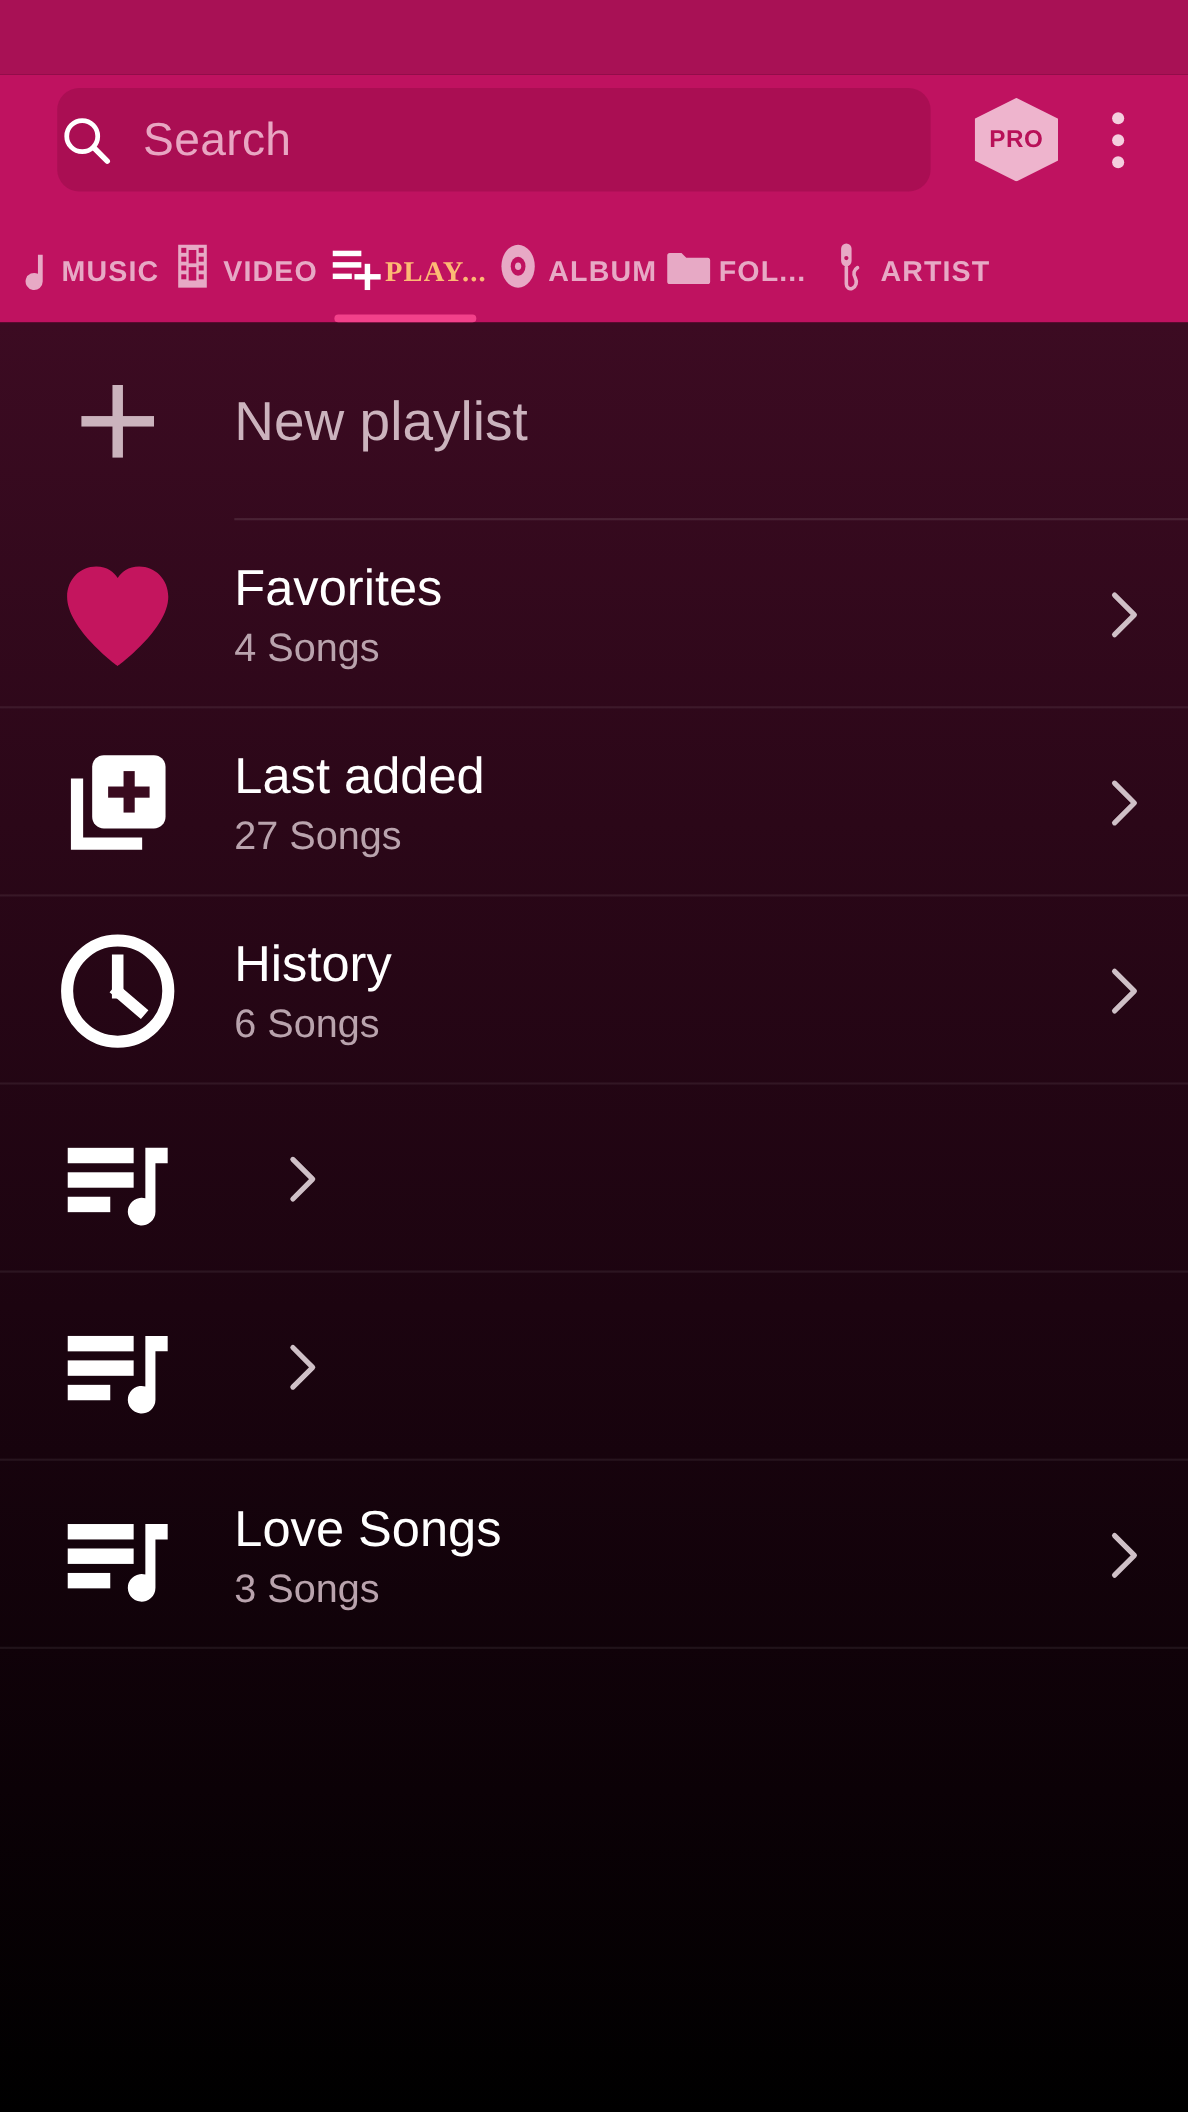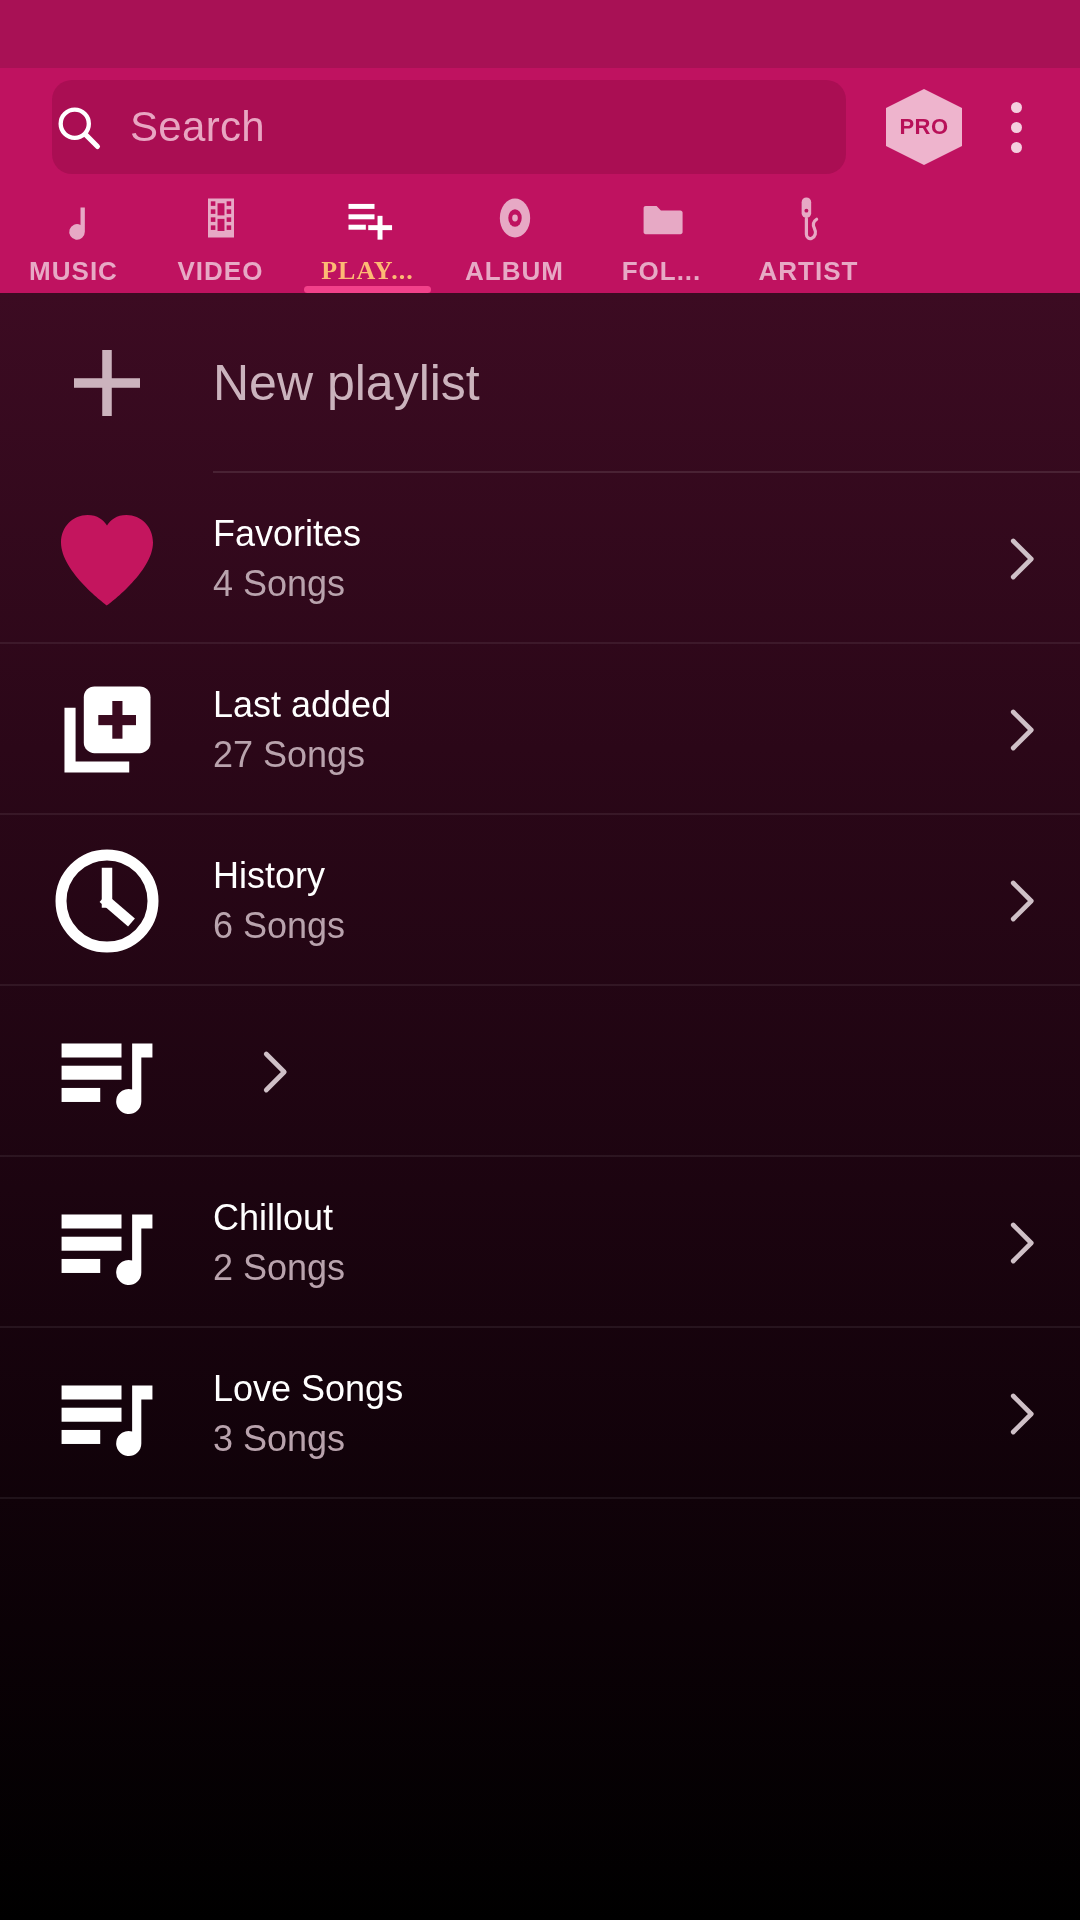--- a/index.html
+++ b/index.html
@@ -85,21 +85,21 @@
   
   .tabs {
     display: flex;
     height: 107px;
     align-items: flex-start;
     padding: 0;
   }
   .tab {
     flex: 0 0 147px;
     height: 107px;
-    display: flex; flex-direction: column;
+    display: flex; flex-direction: row;
     align-items: center;
     position: relative;
     padding-top: 4px;
   }
   .tab .ticon {
     height: 56px; width: 56px;
     display: flex; align-items: center; justify-content: center;
   }
   .tab .tlabel {
     margin-top: 10px;
@@ -155,21 +155,21 @@
     flex: 0 0 213px;
     display: flex; align-items: center; justify-content: center;
   }
   .row-text {
     flex: 1 1 auto;
     display: flex; flex-direction: column;
     justify-content: center;
     gap: 14px;
   }
   .row-title {
-    font-size: 36px;
+    font-size: 46px;
     color: #ffffff;
     line-height: 1;
   }
   .row-sub {
     font-size: 36px;
     color: #b9a3ad;
     line-height: 1;
   }
   .row-chevron {
     flex: 0 0 120px;
@@ -386,24 +386,20 @@
 
     <div class="row">
       <span class="row-icon">
         <svg viewBox="0 0 24 24" width="116" height="116">
           <rect x="2.6" y="6.1" width="12.4" height="2.9" fill="#ffffff"></rect>
           <rect x="2.6" y="10.7" width="12.4" height="2.9" fill="#ffffff"></rect>
           <rect x="2.6" y="15.3" width="8" height="2.9" fill="#ffffff"></rect>
           <path d="M17.2 6.1h4.2v2.9h-2.3v9.1a2.6 2.6 0 1 1-1.9-2.5z" fill="#ffffff"></path>
         </svg>
       </span>
-      <span class="row-text">
-        <span class="row-title">Chillout</span>
-        <span class="row-sub">2 Songs</span>
-      </span>
       <span class="row-chevron">
         <svg viewBox="0 0 24 24" width="54" height="54">
           <polyline points="9,4 17,12 9,20" fill="none" stroke="#cfc0c7" stroke-width="2.1" stroke-linecap="round" stroke-linejoin="round"></polyline>
         </svg>
       </span>
       <span class="row-divider"></span>
     </div>
 
     <div class="row">
       <span class="row-icon">

